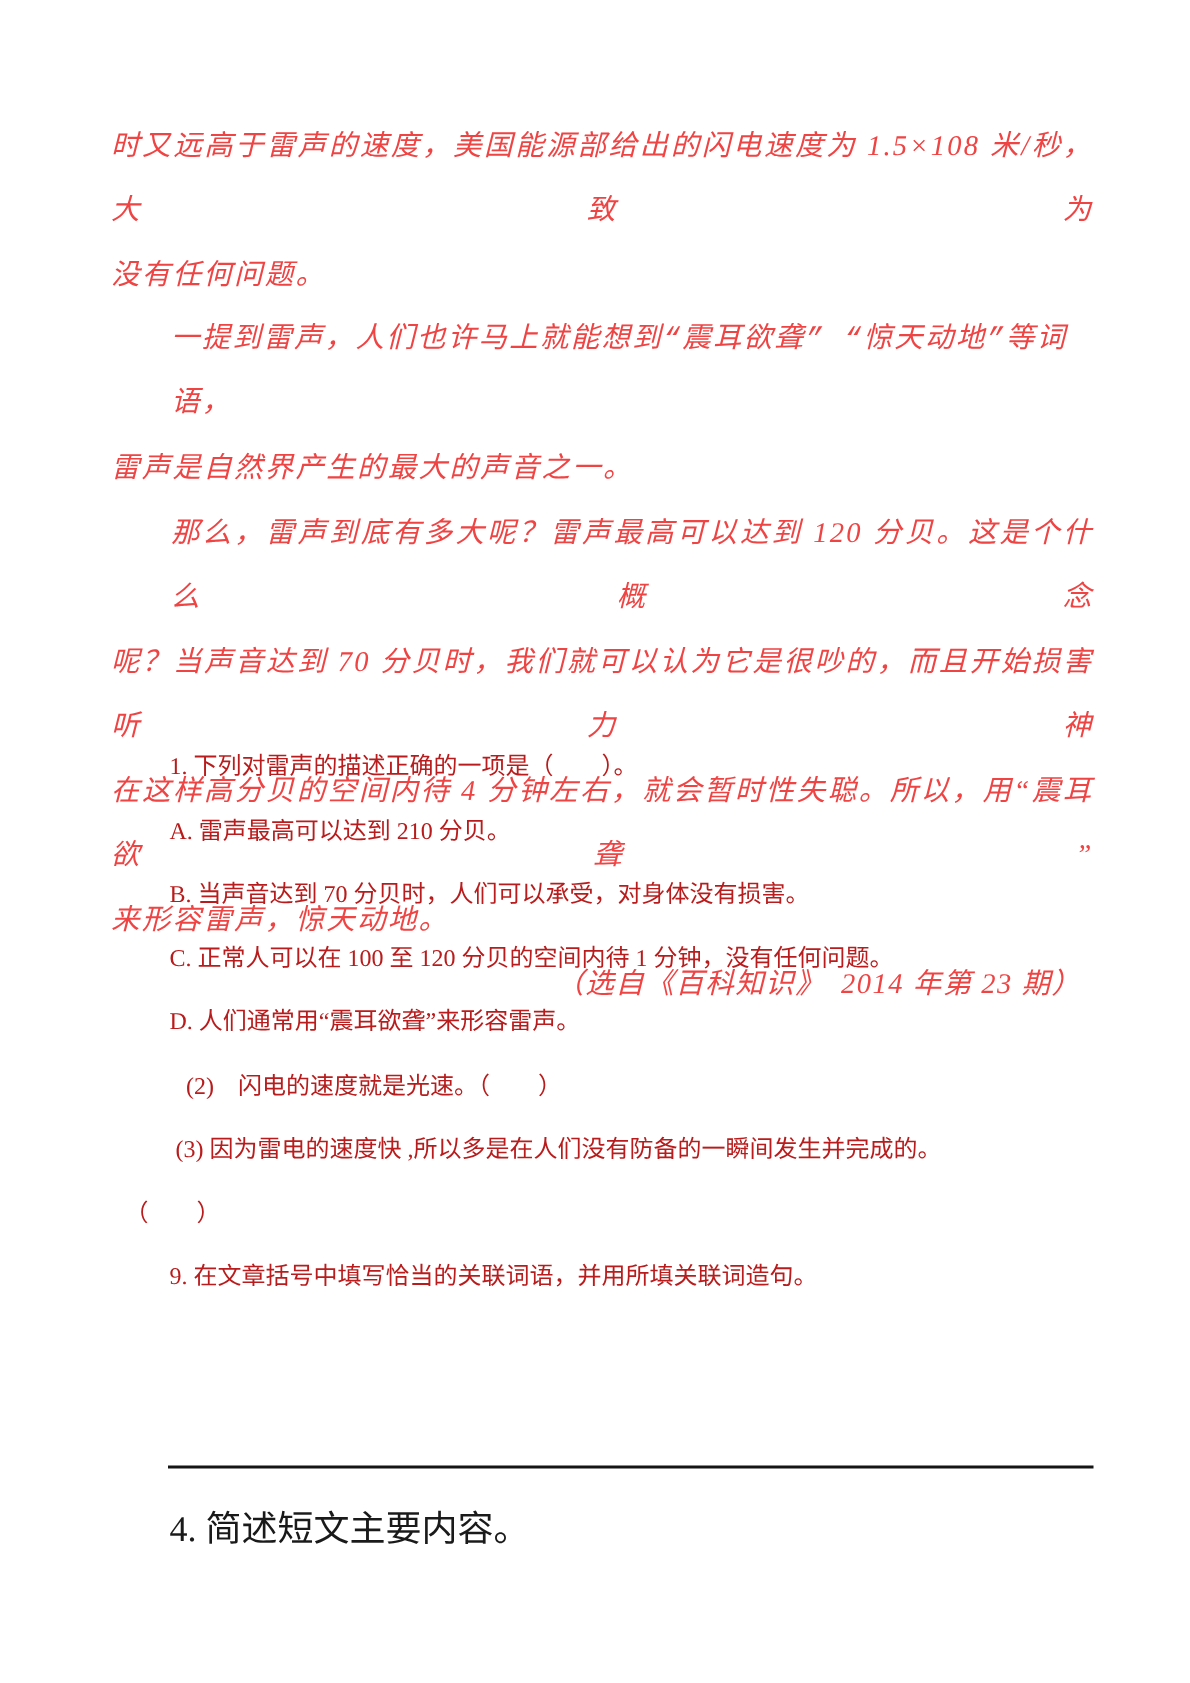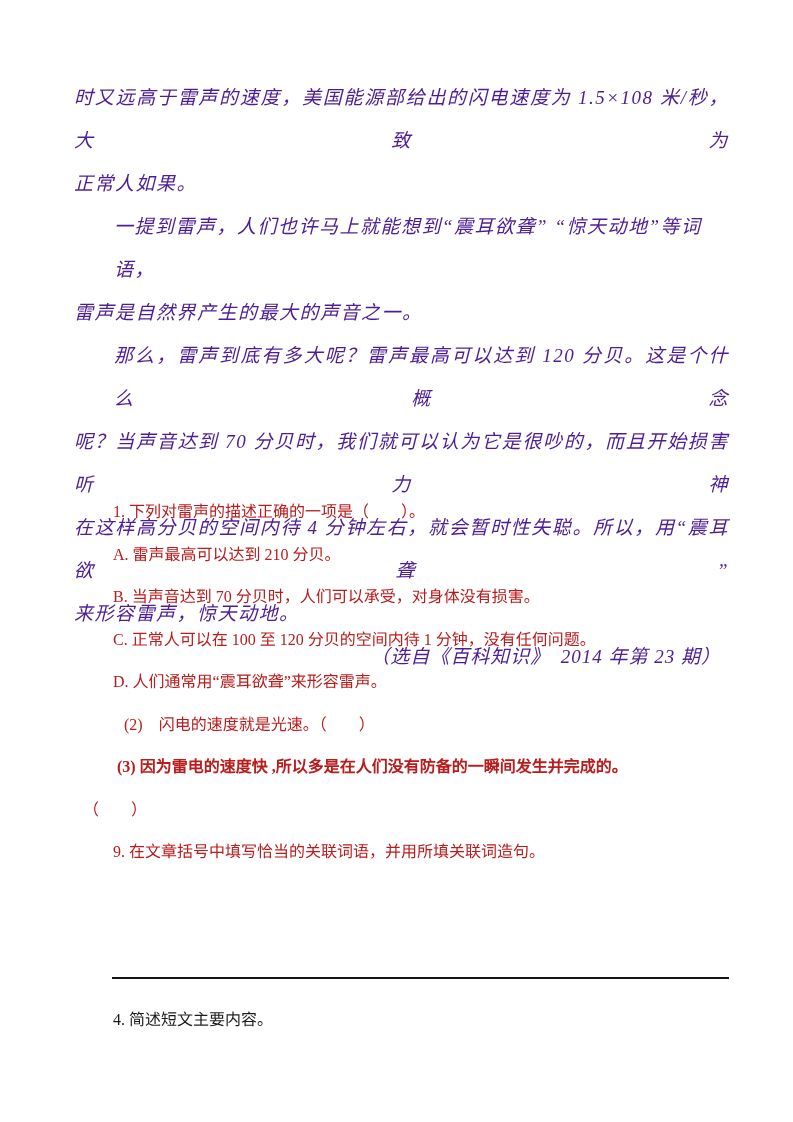--- a/index.html
+++ b/index.html
@@ -14,75 +14,75 @@
 
   
   .passage {
     position: absolute;
     left: 74px;
     width: 655px;
     top: 76px;
     font-size: 19px;
     line-height: 43px;
     letter-spacing: 1.5px;
-    color: #4c1d95;
+    color: #ef4444;
     font-style: italic;
     font-family: "Liberation Serif", serif;
   }
   .pline { white-space: nowrap; }
-  .pline.wrapok { white-space: normal; }
+  .pline.wrapok { white-space: normal; font-family: Liberation Mono, monospace; }
   .pline.j { white-space: normal; text-align: justify; text-align-last: justify; }
   .pline.ind { padding-left: 40px; }
   .pline.src { text-align: left; text-align-last: right; padding-right: 8px; letter-spacing: 1px; }
 
   
   .questions {
     position: absolute;
     left: 113px;
     width: 625px;
     top: 491px;
     font-size: 16px;
     line-height: 42.5px;
     color: #b91c1c;
     font-style: normal;
     font-family: "Liberation Serif", serif;
   }
   .qline { white-space: nowrap; }
   .qline.sub { margin-left: 11px; }
-  .qline.sub3 { margin-left: 4px; font-weight: bold; }
+  .qline.sub3 { margin-left: 4px; }
   .qline.hang { margin-left: -30px; }
 
   .answer-rule {
     position: absolute;
     left: 112px;
     top: 977px;
     width: 617px;
     height: 2px;
     background: #151515;
   }
 
   .q4block {
     position: absolute;
     left: 113px;
     width: 625px;
     top: 999px;
-    font-size: 16px;
+    font-size: 24px;
     line-height: 42.5px;
     color: #1a1a1a;
     font-family: "Liberation Serif", serif;
   }
 </style>
 </head>
 <body>
 
 <div class="page">
 
   <div class="passage">
     <div class="pline j">时又远高于雷声的速度，美国能源部给出的闪电速度为 1.5×108 米/秒，大致为</div>
-    <div class="pline">正常人如果。</div>
+    <div class="pline">没有任何问题。</div>
     <div class="pline ind wrapok">一提到雷声，人们也许马上就能想到“震耳欲聋” “惊天动地”等词语，</div>
     <div class="pline">雷声是自然界产生的最大的声音之一。</div>
     <div class="pline j ind">那么，雷声到底有多大呢？雷声最高可以达到 120 分贝。这是个什么概念</div>
     <div class="pline j">呢？当声音达到 70 分贝时，我们就可以认为它是很吵的，而且开始损害听力神</div>
     <div class="pline j">在这样高分贝的空间内待 4 分钟左右，就会暂时性失聪。所以，用“震耳欲聋”</div>
     <div class="pline">来形容雷声，惊天动地。</div>
     <div class="pline src">（选自《百科知识》　2014 年第 23 期）</div>
   </div>
 
   <div class="questions">

